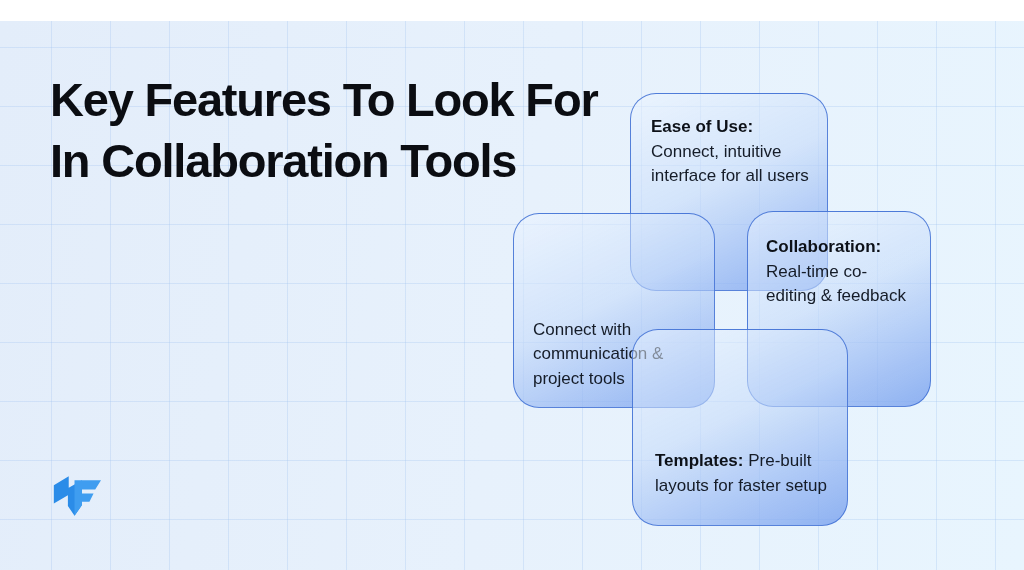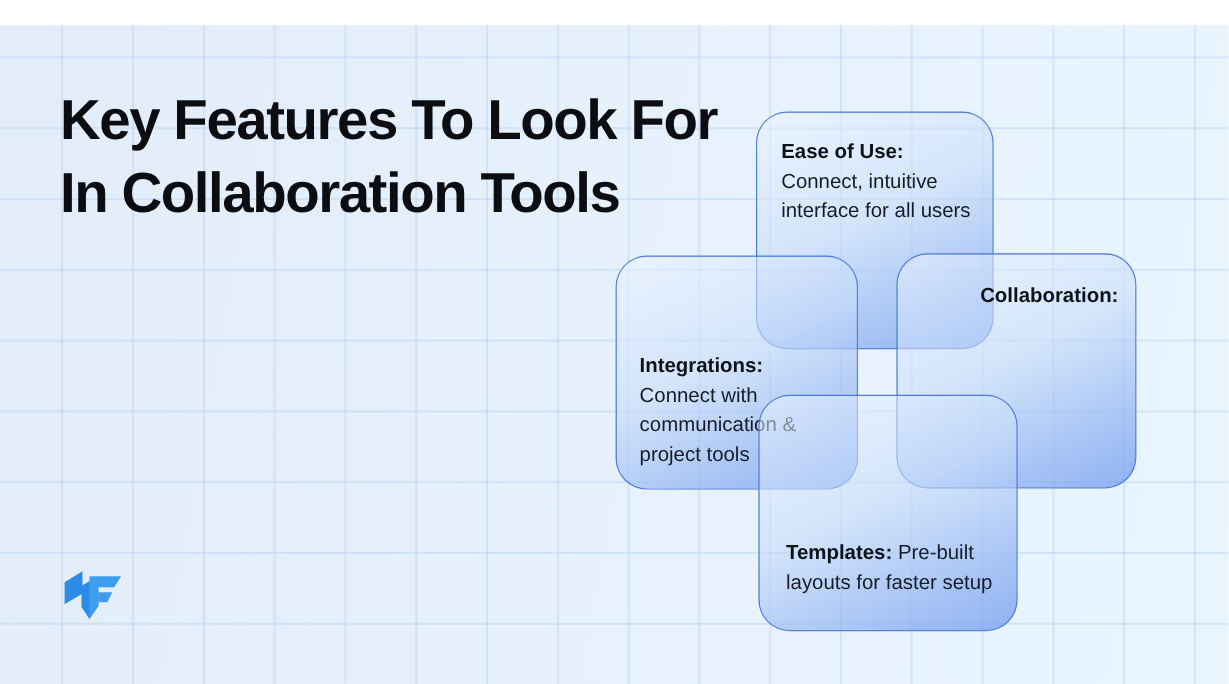--- a/index.html
+++ b/index.html
@@ -69,24 +69,23 @@
     justify-content: flex-start;
   }
   .card-integrations {
     left: 513px; top: 192px;
     width: 202px; height: 195px;
     padding: 0 14px 16px 19px;
     justify-content: flex-end;
   }
   .card-collaboration {
     left: 747px; top: 190px;
-    width: 200px; height: 196px;
+    width: 184px; height: 196px;
     padding: 23px 14px 0 18px;
     justify-content: flex-start;
-    text-align: right;
   }
   .card-templates {
     left: 632px; top: 308px;
     width: 216px; height: 197px;
     padding: 0 14px 27px 22px;
     justify-content: flex-end;
   }
 
   .logo {
     position: absolute;
@@ -109,27 +108,27 @@
   </h1>
 
   <div class="card card-ease">
     <div>
       <strong class="label-block">Ease of Use:</strong><span>Connect, intuitive interface for all users</span>
     </div>
   </div>
 
   <div class="card card-integrations">
     <div>
-      <strong class="label-block">Integrations:</strong><span>Connect with communication &amp; project tools</span>
+      <span>Connect with communication &amp; project tools</span>
     </div>
   </div>
 
   <div class="card card-collaboration">
     <div>
-      <strong class="label-block">Collaboration:</strong>
+      <strong class="label-block">Collaboration:</strong><span>Real-time co-editing &amp; feedback</span>
     </div>
   </div>
 
   <div class="card card-templates">
     <div>
       <strong>Templates:</strong> <span>Pre-built layouts for faster setup</span>
     </div>
   </div>
 
   <svg class="logo" viewBox="0 0 66 58" aria-hidden="true">

